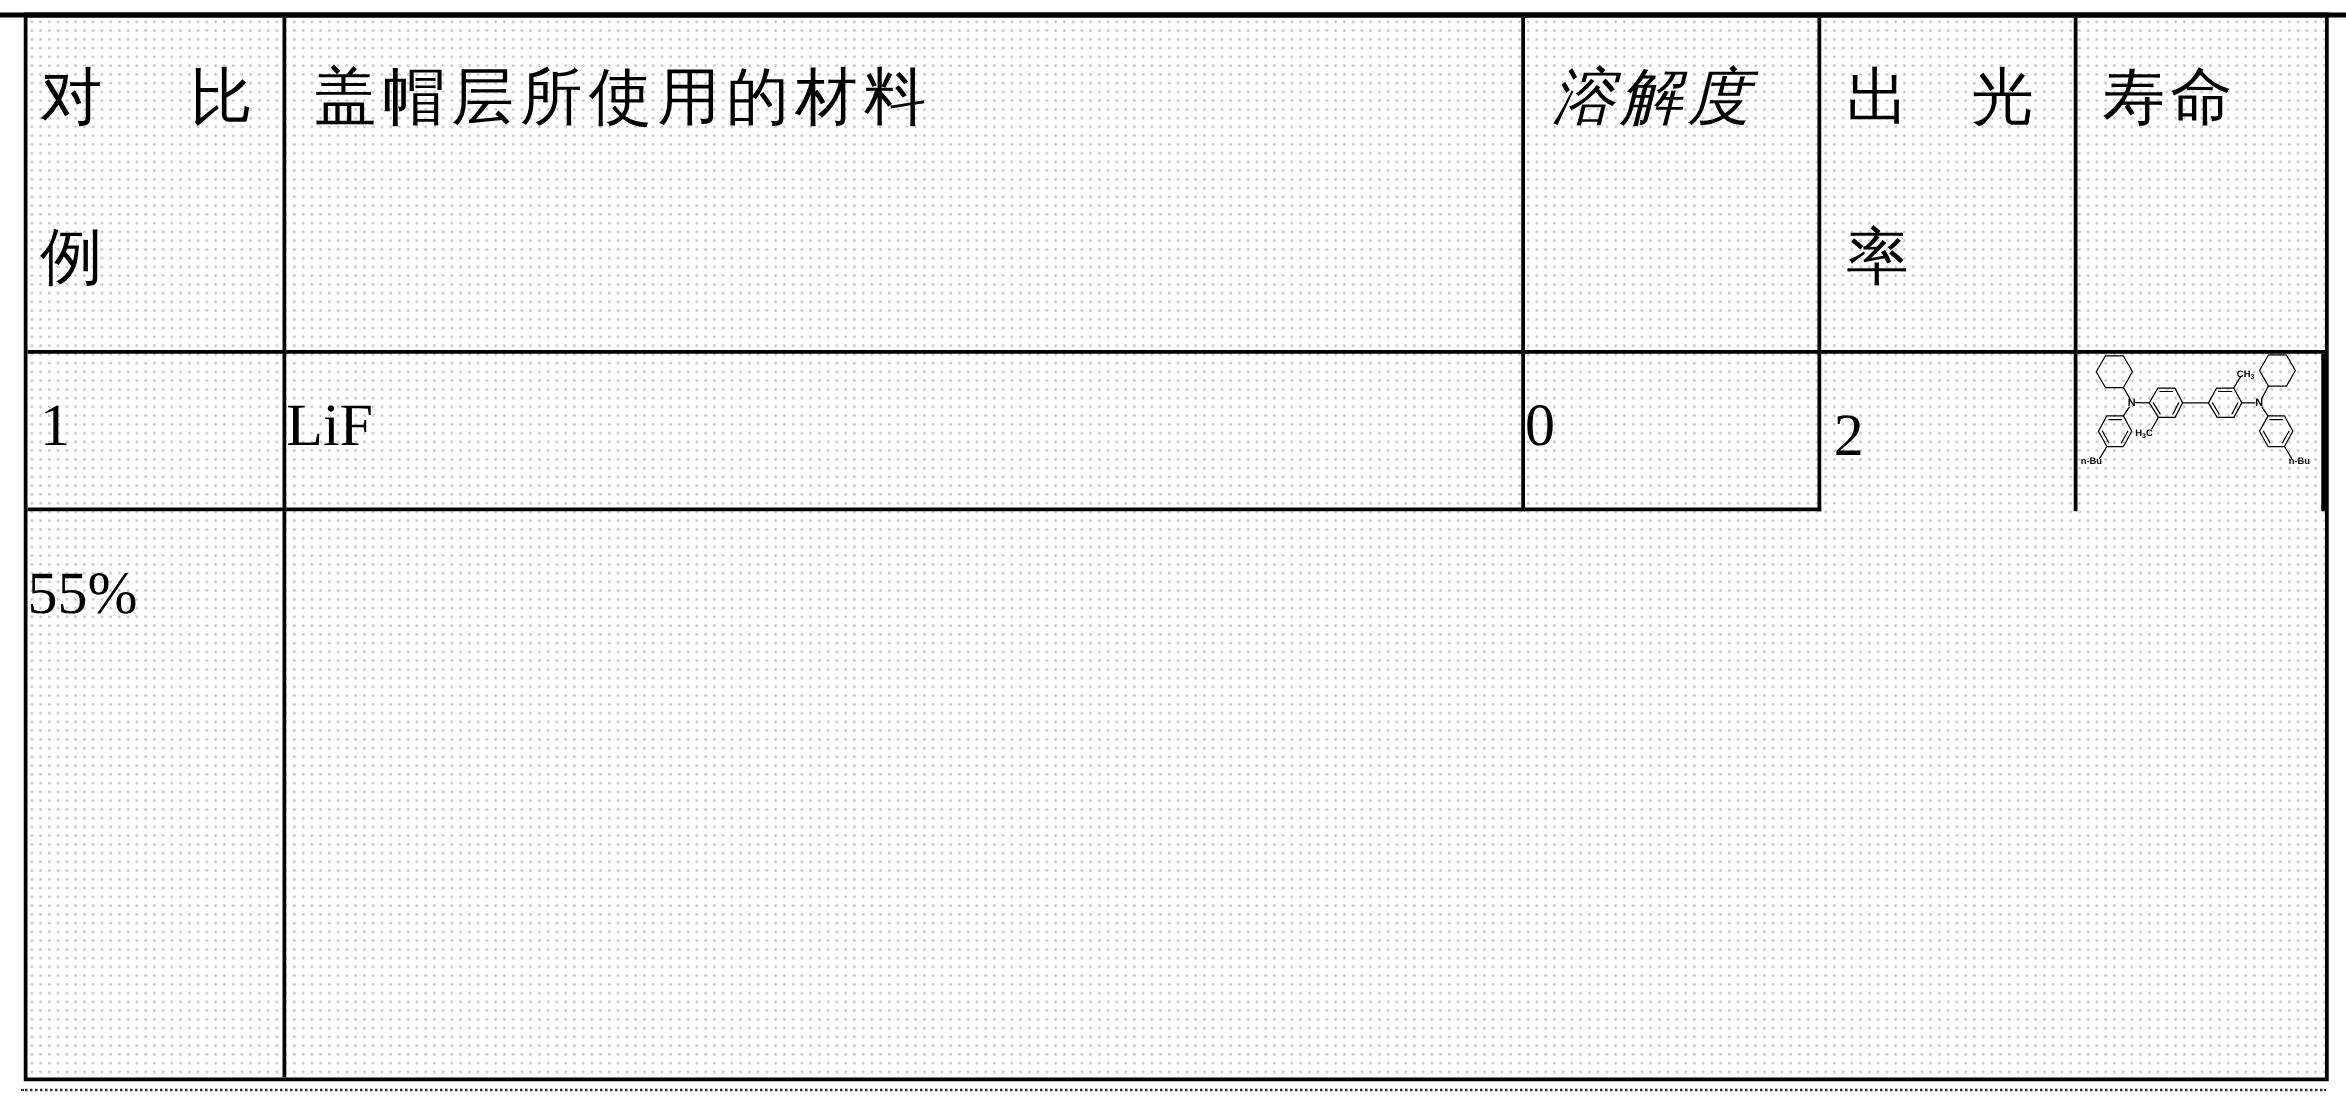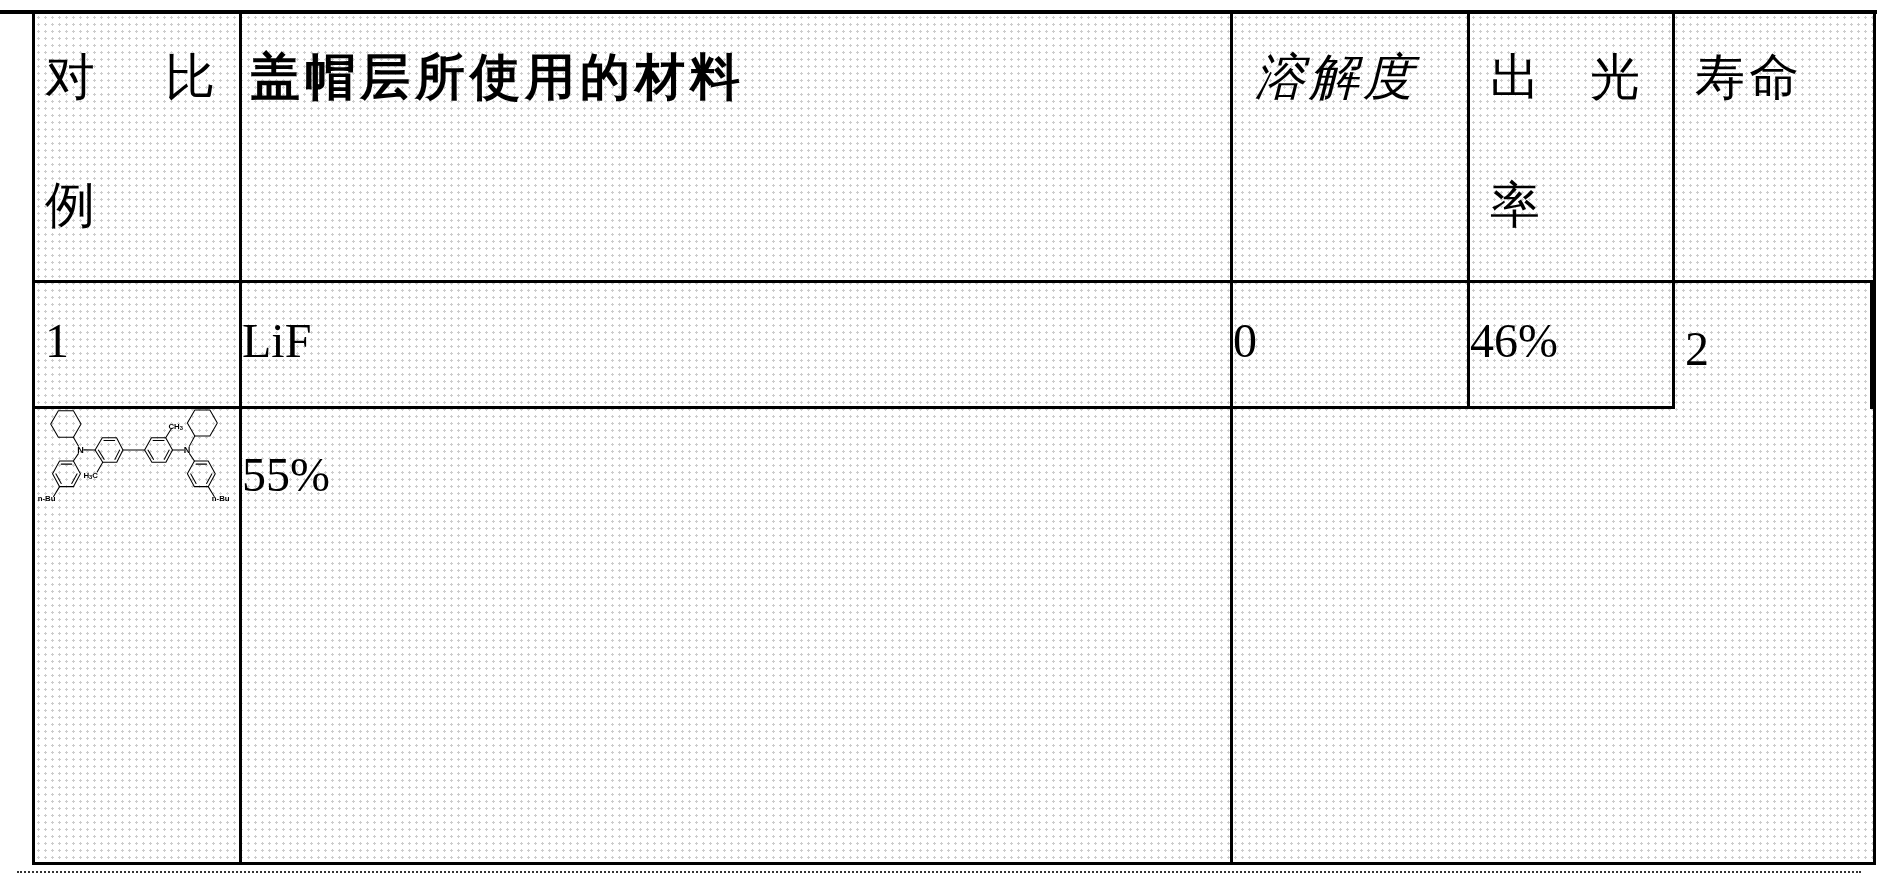--- a/index.html
+++ b/index.html
@@ -5,38 +5,38 @@
   * { margin:0; padding:0; box-sizing:border-box; }
   html,body { width:1877px; height:879px; background:#ffffff; overflow:hidden;
               font-family:"Liberation Serif","DejaVu Serif",serif; color:#000; }
   .page { position:relative; width:1877px; height:879px; background:#fff; }
 
   
   .top-rule { position:absolute; left:0; top:10px; width:1877px; height:4px; background:#000; }
 
   
   .doc-table {
-    position:absolute; left:32px; top:10px; width:1844px; height:855px;
+    position:absolute; left:19px; top:10px; width:1844px; height:855px;
     border:3px solid #000; border-top-width:4px;
     display:grid;
     grid-template-columns:207px 991px 237px 205px auto;
     grid-template-rows:269px 126px auto;
     background-image: radial-gradient(rgba(0,0,0,0.20) 1px, transparent 1.3px);
     background-size:7px 7px;
   }
   .cell { border-right:3px solid #000; border-bottom:3px solid #000; position:relative; }
   .cell.last-col { border-right:none; }
   .cell.last-row { border-bottom:none; }
 
   
   .hdr-text { font-size:50px; line-height:50px; white-space:pre; }
   .hdr .line1 { margin-top:38px; }
   .hdr .line2 { margin-top:78px; }
   .c1pad { padding-left:10px; }
-  .c2pad { padding-left:8px; letter-spacing:5px;font-weight:bold; }
+  .c2pad { padding-left:22px; letter-spacing:5px; }
   .c3pad { padding-left:22px; letter-spacing:4px;font-style:italic; }
   .c4pad { padding-left:20px; }
   .c5pad { padding-left:20px; letter-spacing:4px; }
   .col1-sp { letter-spacing:10px; }
 
   
   .val { font-size:48px; line-height:52px; white-space:pre; }
   .r1 .val { margin-top:32px; }
   .r2 .val { margin-top:40px; }
   .pad-num { padding-left:10px; }
@@ -76,23 +76,20 @@
     </div>
 
     <div class="cell r1">
       <div class="val pad-num">1</div>
     </div>
     <div class="cell r1">
       <div class="val pad-val">LiF</div>
     </div>
     <div class="cell r1">
       <div class="val pad-val">0</div>
-    </div>
-    <div class="cell r1">
-      <div class="val pad-val">46%</div>
     </div>
 
     <div class="cell r2 last-row">
       <div class="val pad-num">2</div>
     </div>
     <div class="cell r2 last-row structure-cell">
       <svg viewBox="227 409 988 456" preserveAspectRatio="xMinYMin meet">
         <g stroke="#000" stroke-width="5" fill="none" stroke-linejoin="round" stroke-linecap="round">
           <g>
             <polygon points="303,482 340,418 413,418 450,482 413,546 340,546"></polygon>

